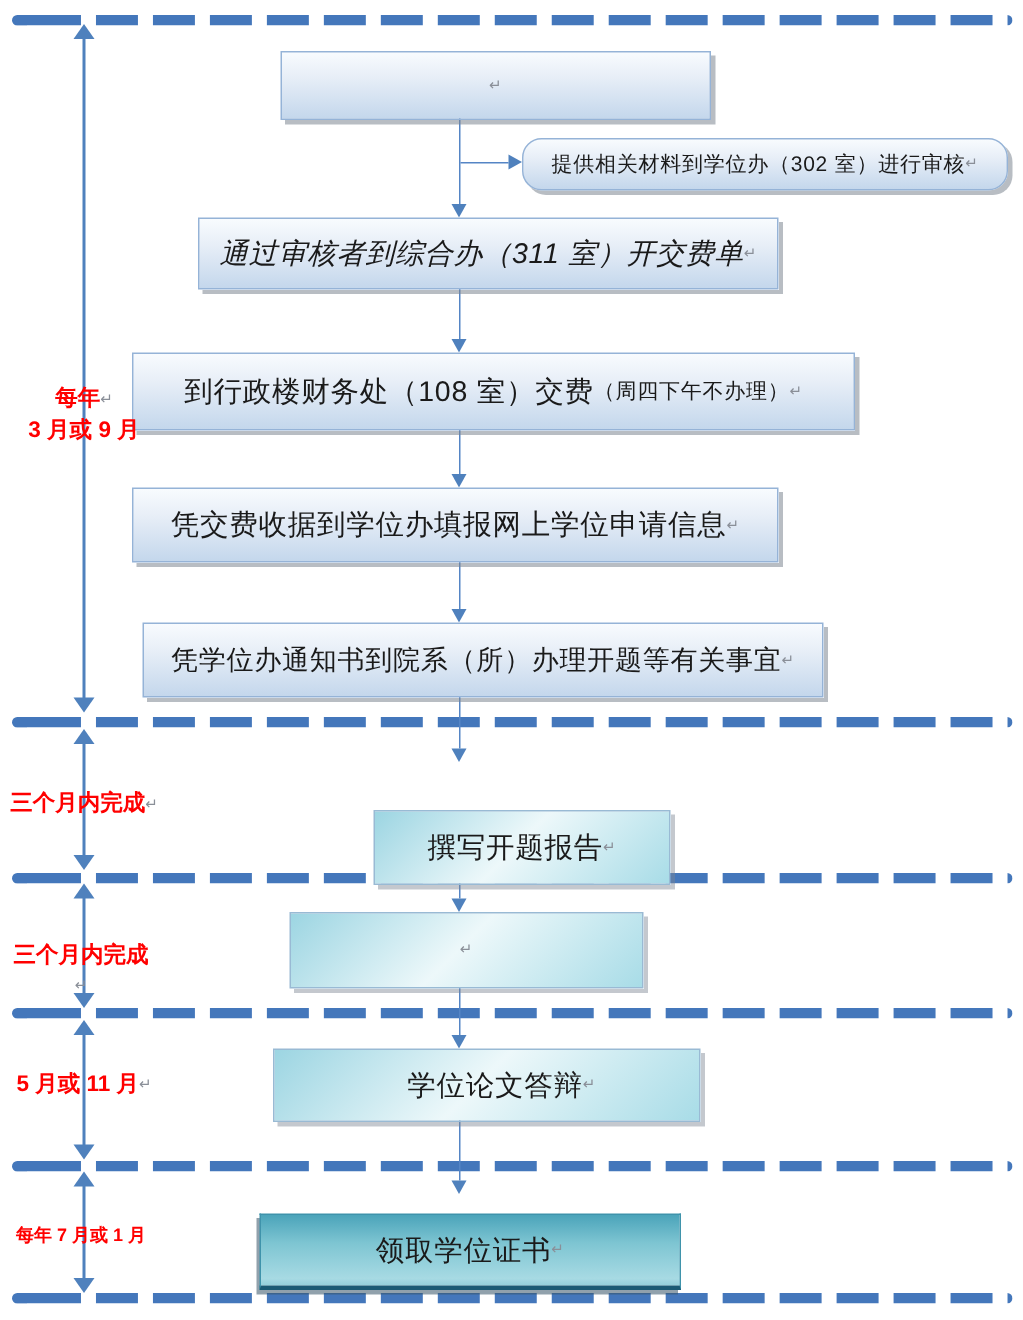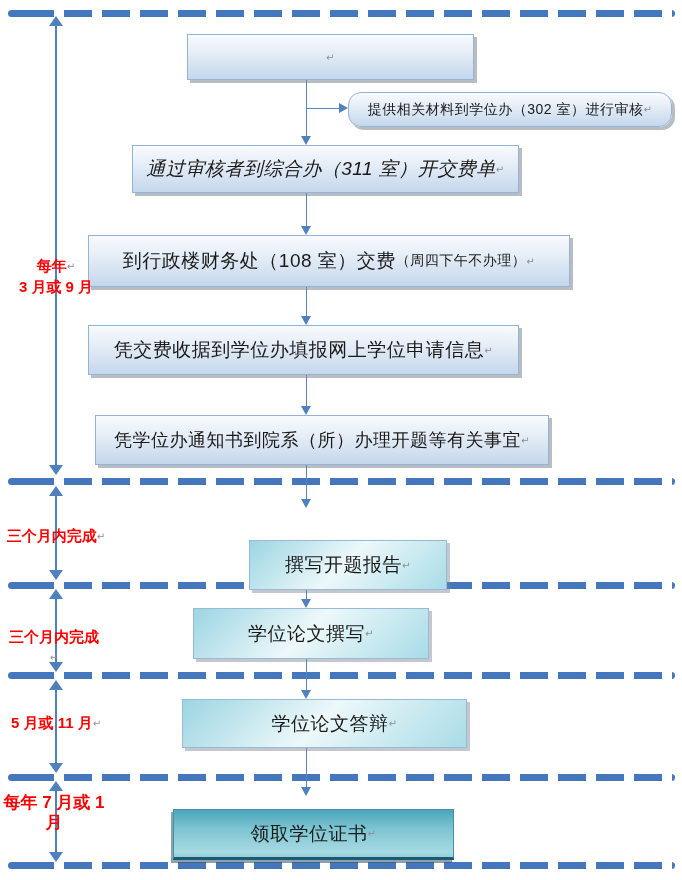--- a/index.html
+++ b/index.html
@@ -36,21 +36,21 @@
   #tl3u{top:589px}#tl3d{top:662px}
   #tl4u{top:680px}#tl4d{top:763px}
   #tl5u{top:781px}#tl5d{top:852px}
 
   .tl-label{position:absolute;color:#ff0000;font-weight:bold;font-size:15px;
     text-align:center;line-height:20px;z-index:5;}
   #lbl1{top:256px;left:4px;width:104px;}
   #lbl2{top:526px;left:4px;width:104px;}
   #lbl3{top:627px;left:8px;width:92px;}
   #lbl4{top:713px;left:8px;width:96px;}
-  #lbl5{top:793px;left:0px;width:108px;font-size:17px;text-align:center;}
+  #lbl5{top:813px;left:0px;width:108px;font-size:12px;text-align:center;}
 
   .pmark{color:#8a8f98;font-size:10px;font-weight:normal;vertical-align:1px;}
 
   
   .fbox{position:absolute;display:flex;align-items:center;justify-content:center;
     font-size:19px;letter-spacing:0.5px;text-align:center;z-index:4;}
   .gray{
     background:linear-gradient(180deg,#f8fbfe 0%,#e7eef7 38%,#c4d7ec 100%);
     border:1px solid #95b3d7;
     box-shadow:3px 3px 0 rgba(125,134,146,0.55);
@@ -195,21 +195,20 @@
     <span>凭学位办通知书到院系（所）办理开题等有关事宜</span>
       <span class="pmark">↵</span>
   </div>
 
   <div class="fbox cyan" id="box7">
     <span>撰写开题报告</span>
       <span class="pmark">↵</span>
   </div>
 
   <div class="fbox cyan" id="box8">
-    <span>学位论文撰写</span>
       <span class="pmark">↵</span>
   </div>
 
   <div class="fbox cyan" id="box9">
     <span>学位论文答辩</span>
       <span class="pmark">↵</span>
   </div>
 
   <div class="fbox teal" id="box10">
     <span>领取学位证书</span>

